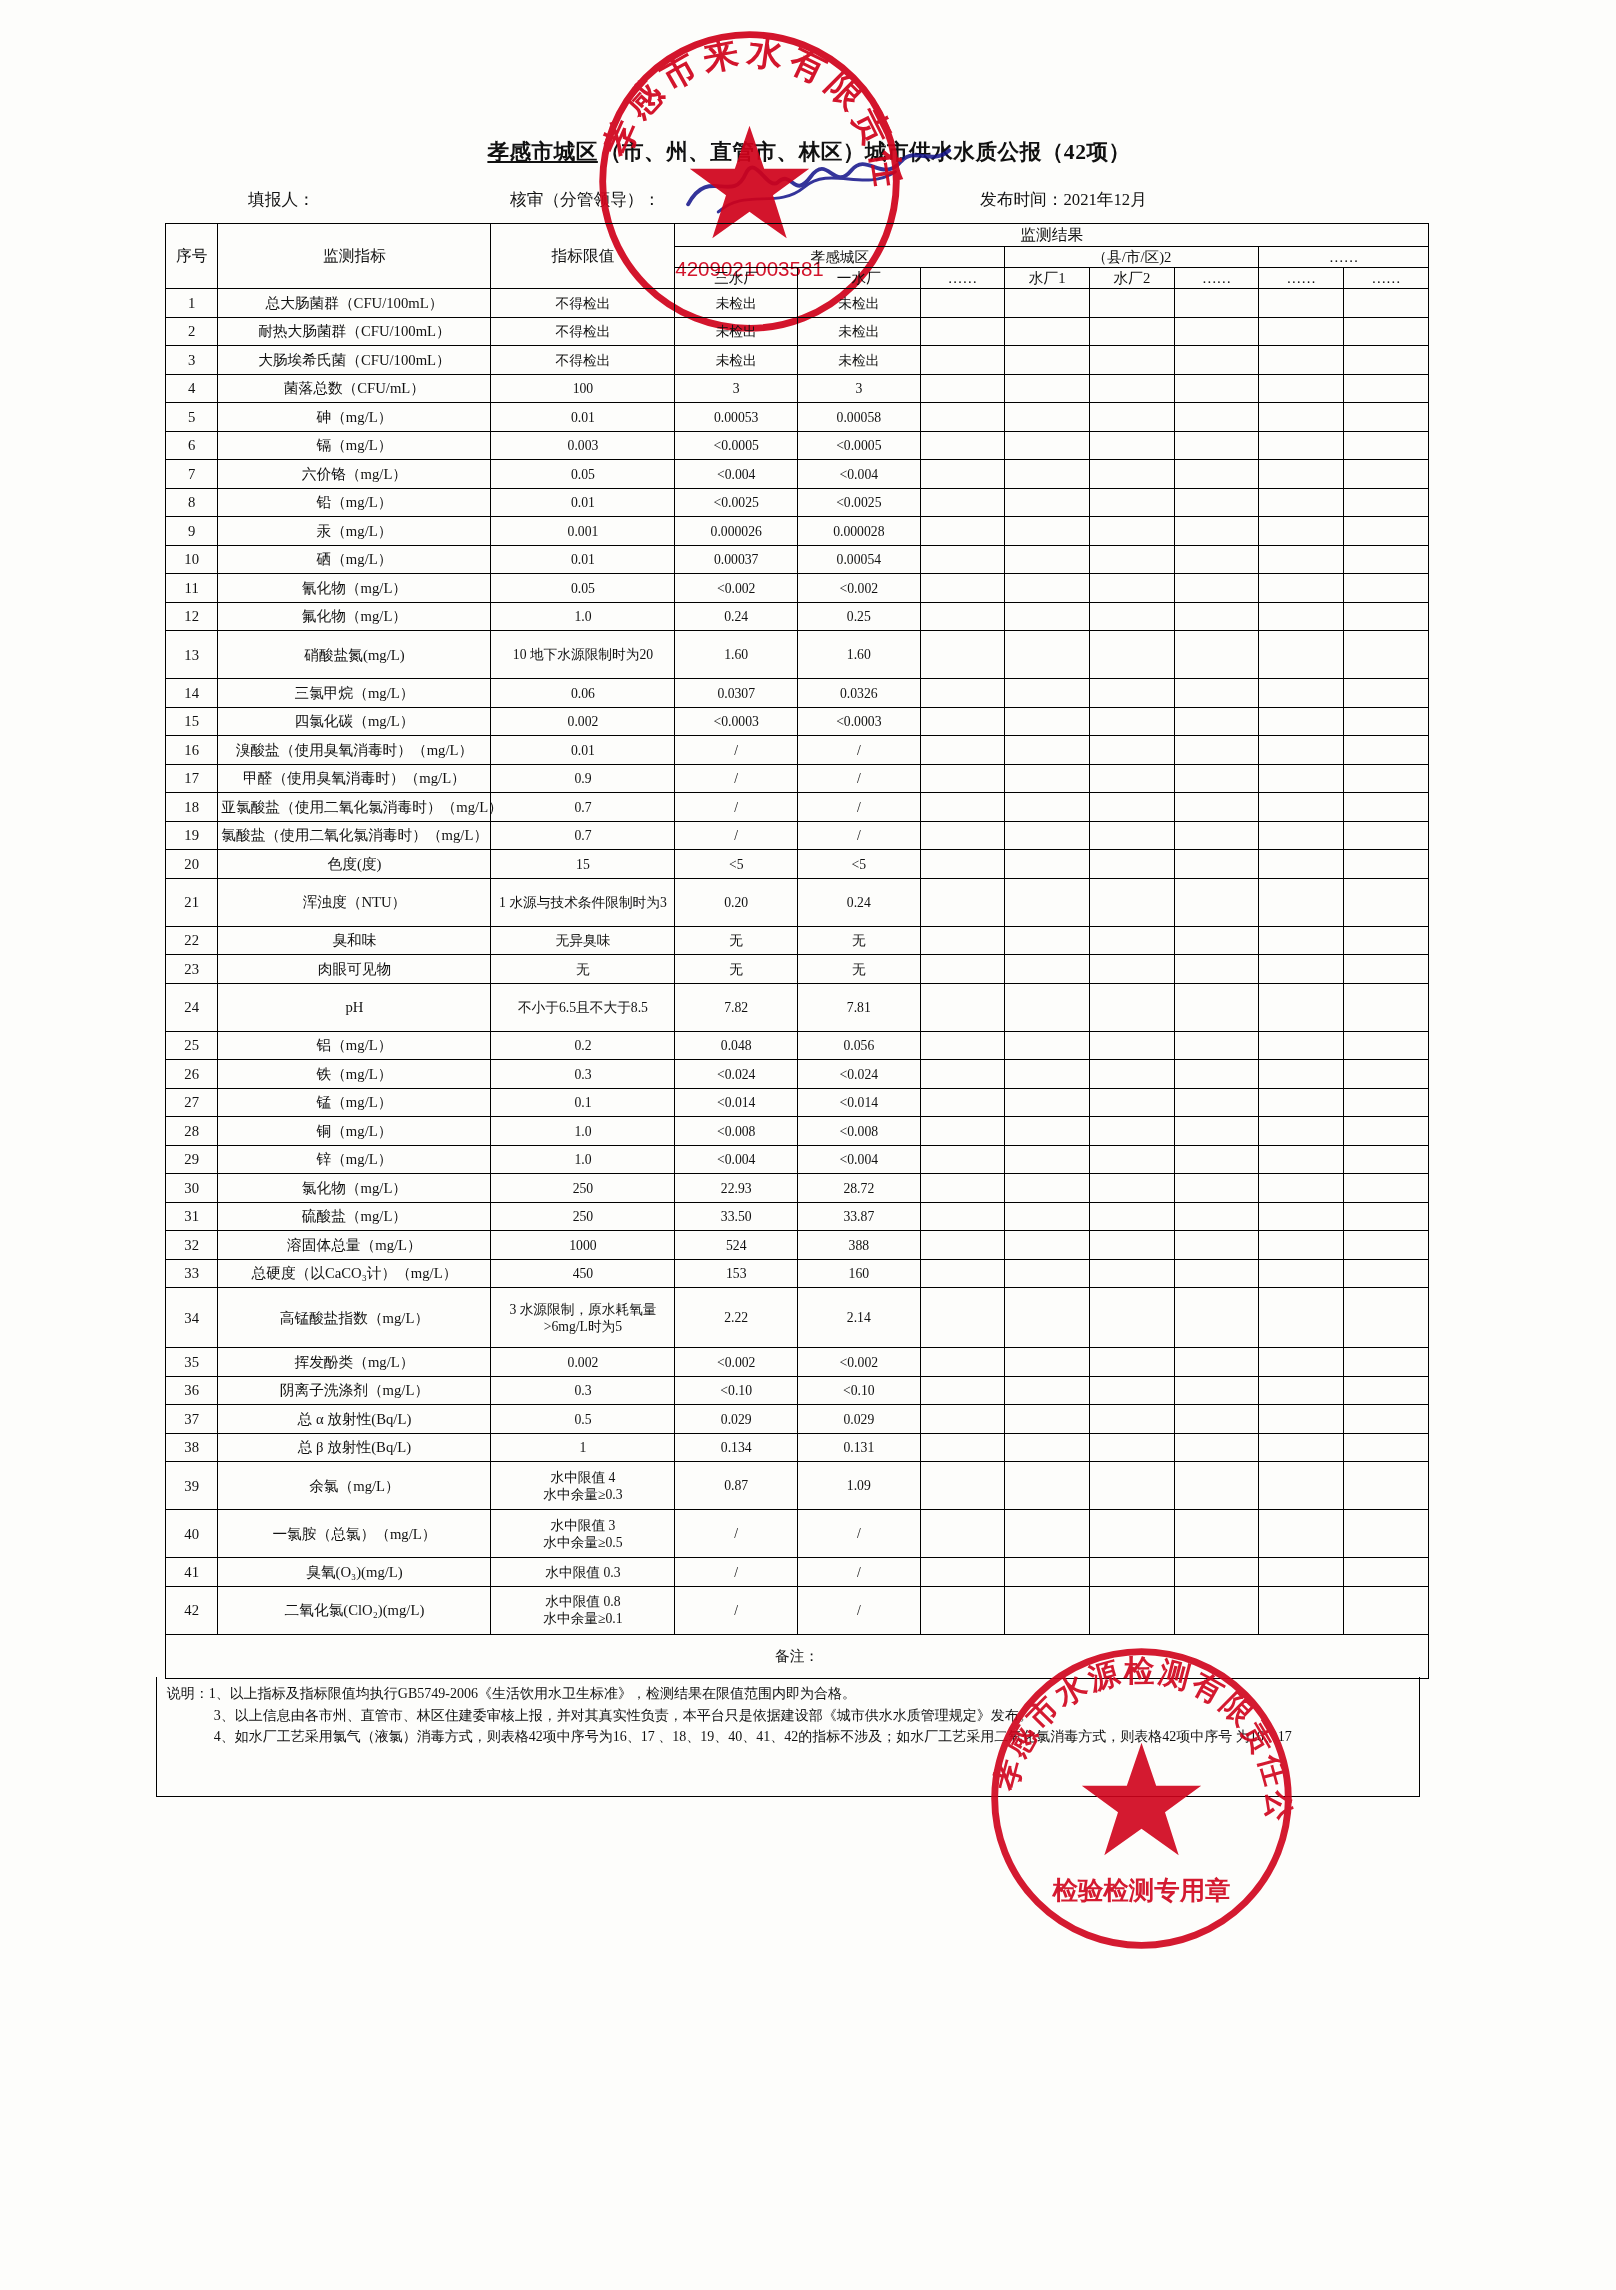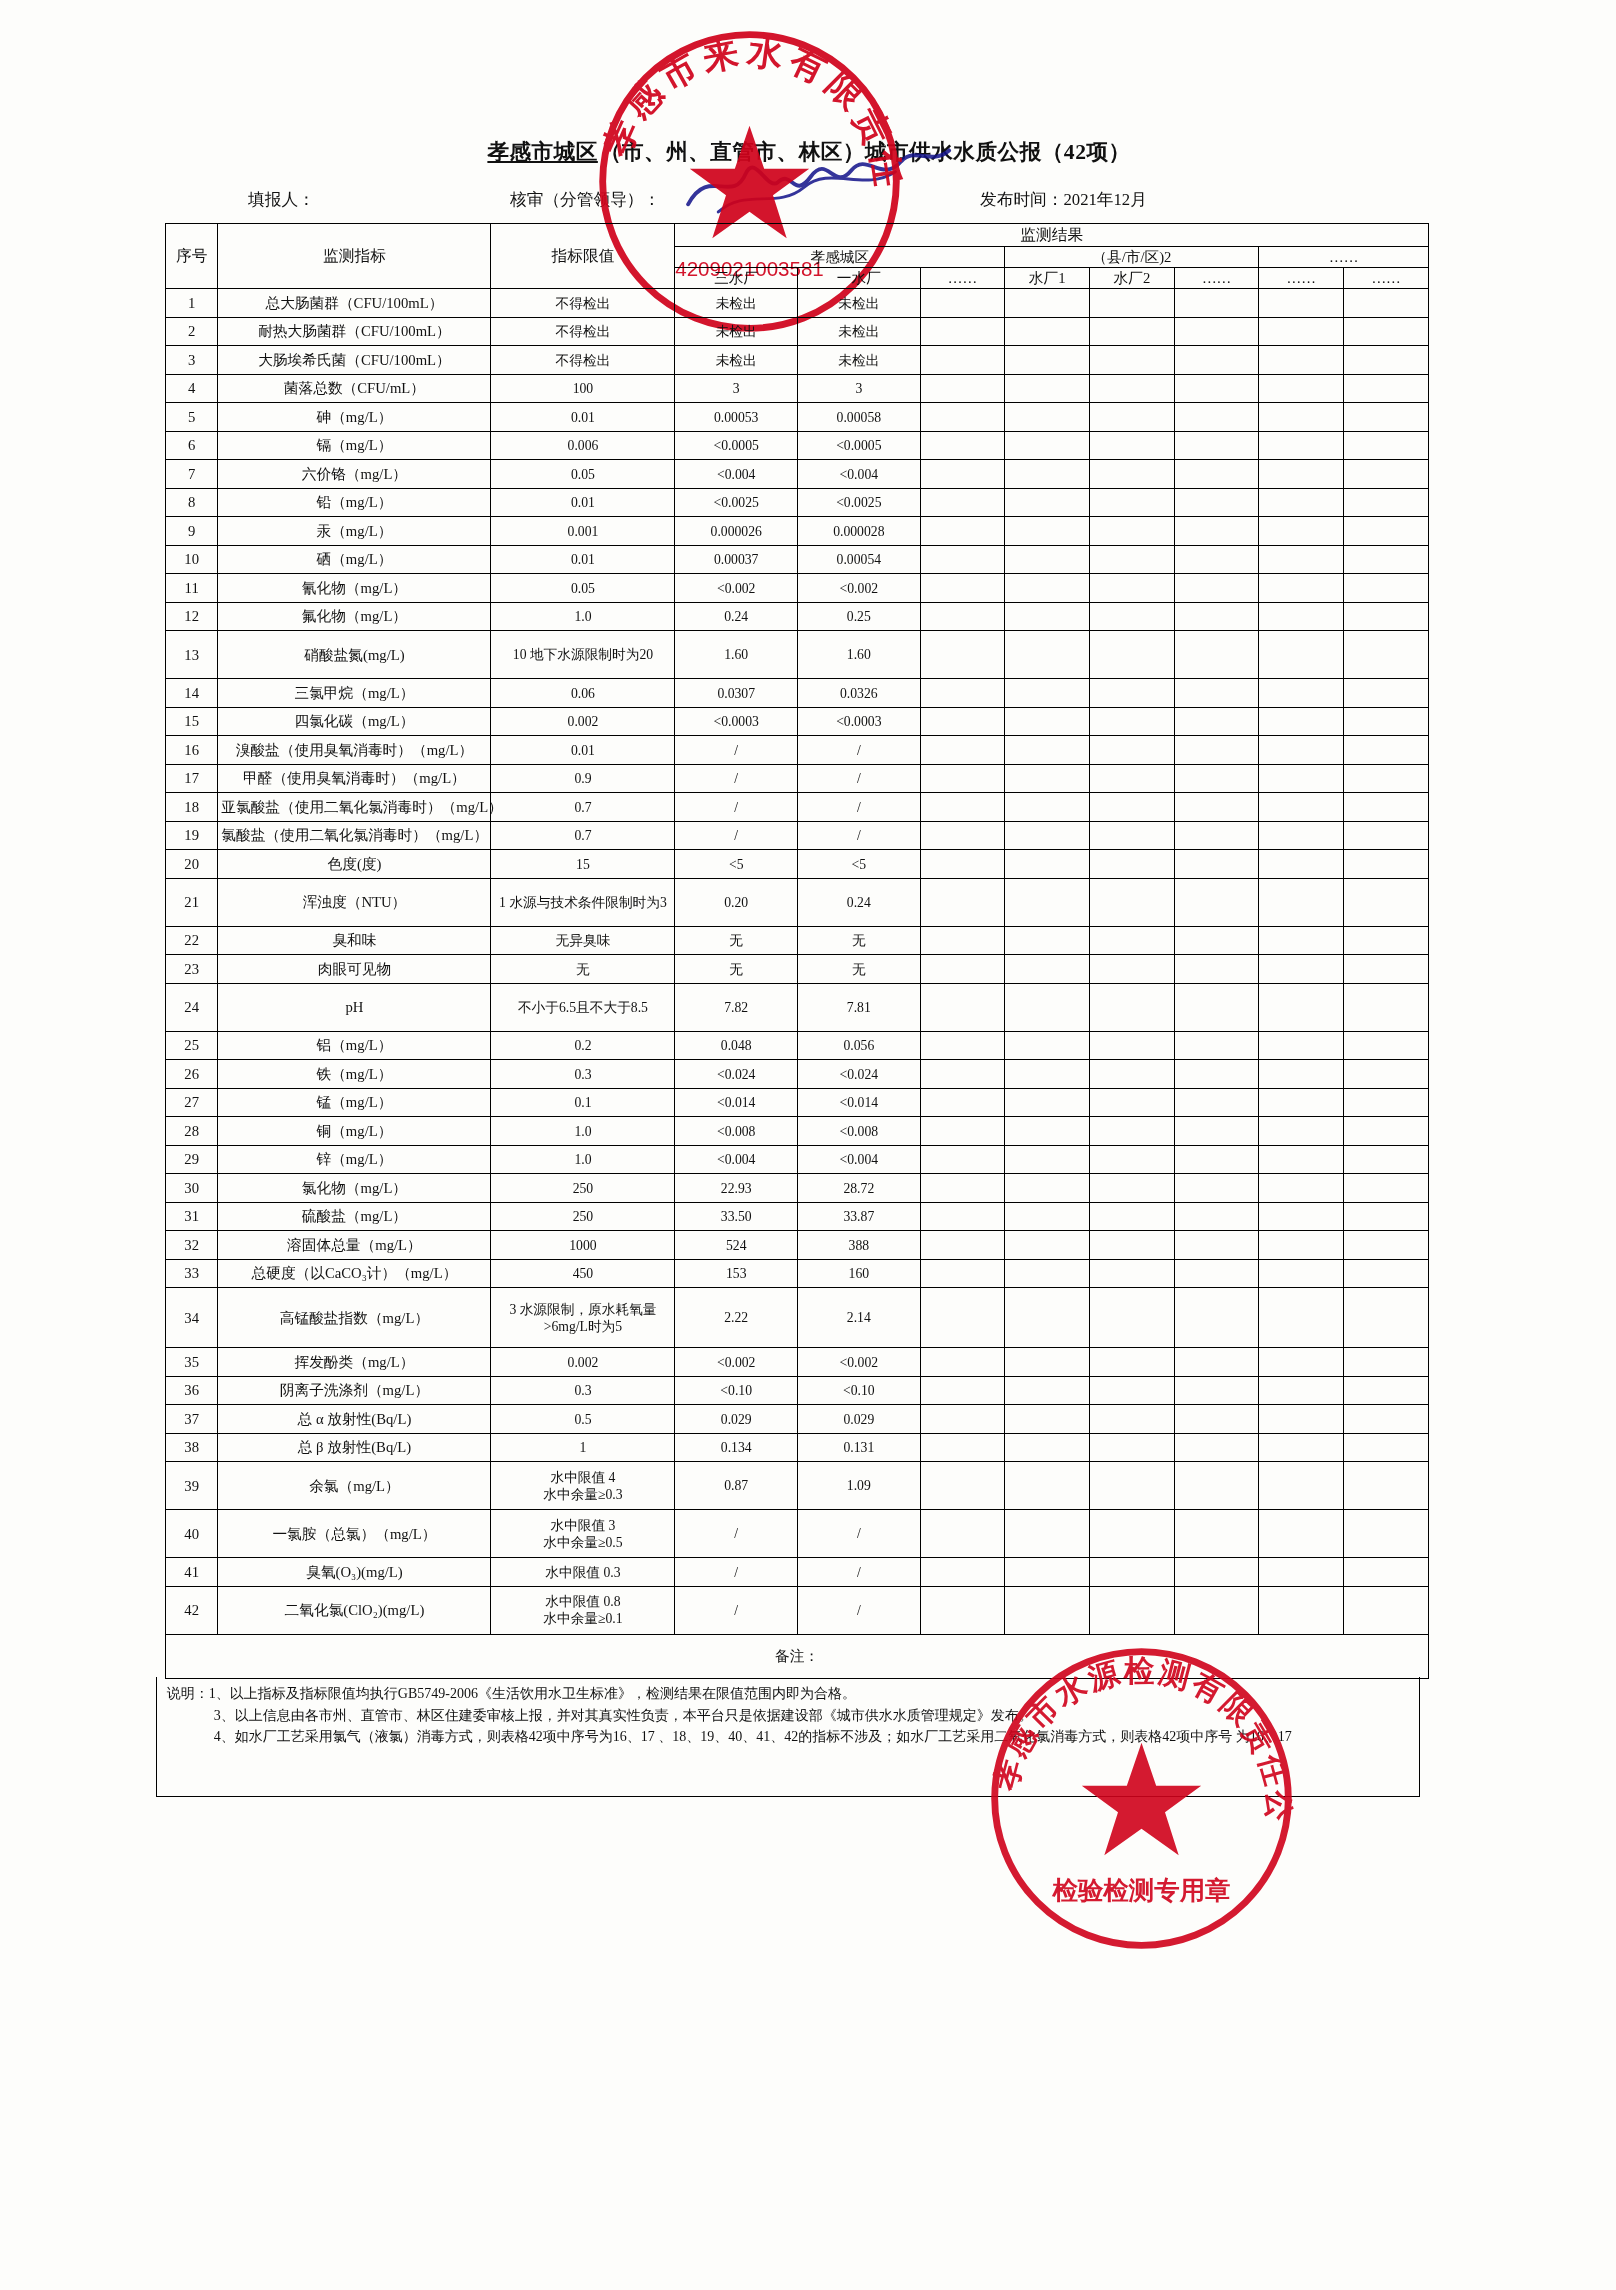--- a/index.html
+++ b/index.html
@@ -292,21 +292,21 @@
           <td></td>
           <td></td>
           <td></td>
           <td></td>
           <td></td>
           <td></td>
         </tr>
         <tr class="row-n">
           <td>6</td>
           <td class="item-name">镉（mg/L）</td>
-          <td class="limit-multi" style="white-space: pre-line;">0.006</td>
+          <td class="limit-multi" style="white-space: pre-line;">0.003</td>
           <td class="val">&lt;0.0005</td>
           <td class="val">&lt;0.0005</td>
           <td></td>
           <td></td>
           <td></td>
           <td></td>
           <td></td>
           <td></td>
         </tr>
         <tr class="row-n">

